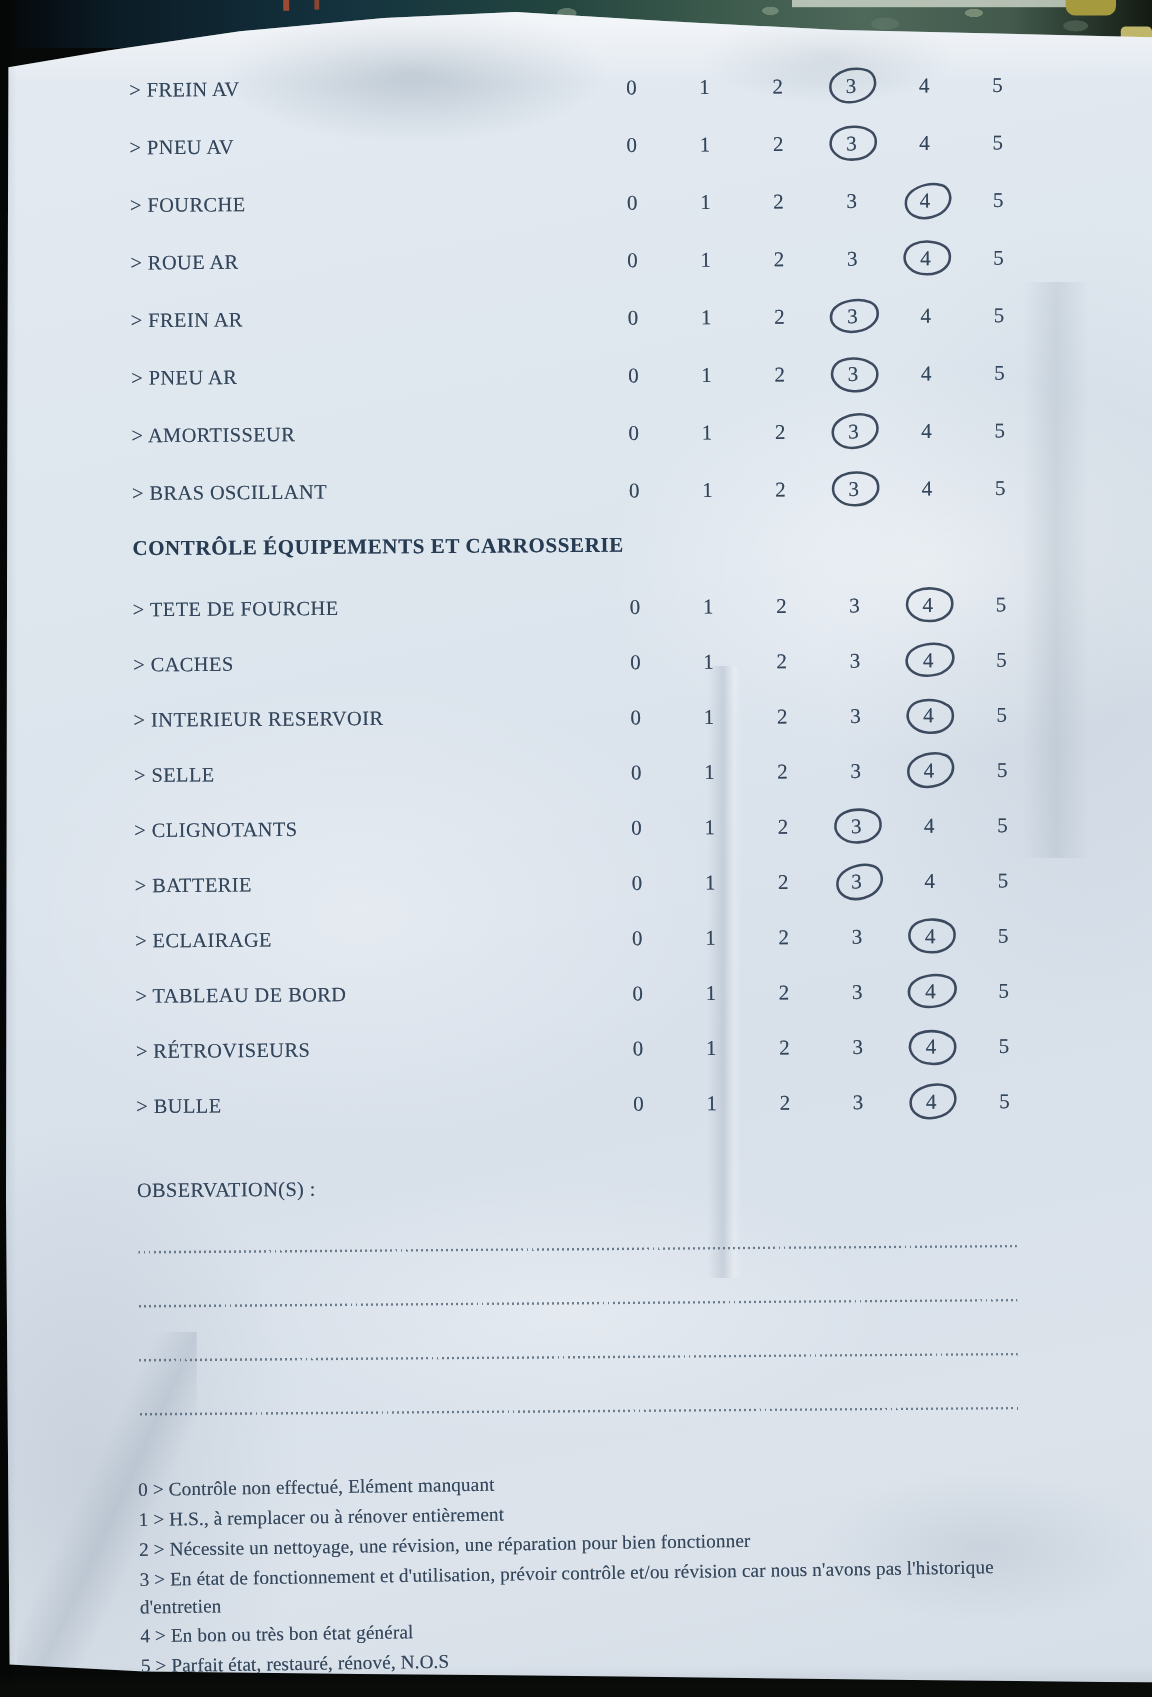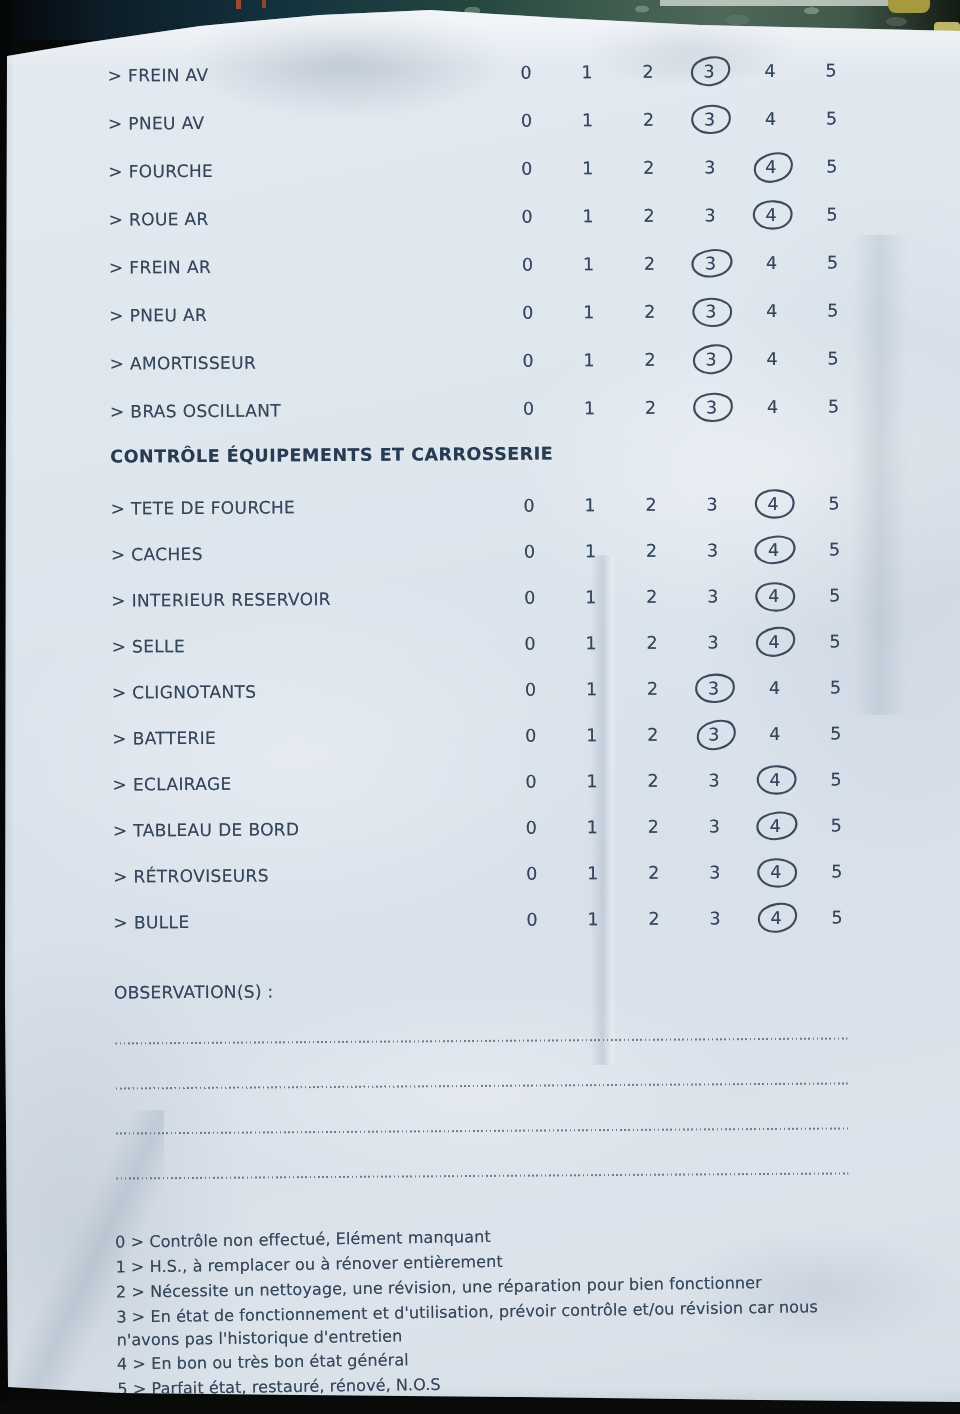--- a/index.html
+++ b/index.html
@@ -27,20 +27,21 @@
   .bg-red2{position:absolute;top:0;left:262px;width:4px;height:8px;background:#8a4533;}
   .bg-left{position:absolute;top:0;left:0;width:14px;height:1414px;background:linear-gradient(90deg,#050706 60%,transparent);}
   .bg-bottom{position:absolute;left:0;top:1396px;width:960px;height:18px;background:linear-gradient(180deg,transparent,#0a0c0a 45%);}
 
   
   .paper{
     position:absolute;inset:0;
     background:linear-gradient(168deg,#e4eaf1 0%,#dee6ee 30%,#d8e0ea 62%,#dce3eb 85%,#d5dde6 100%);
     clip-path:polygon(7px 56px,90px 42px,200px 26px,320px 15px,430px 10px,560px 18px,700px 25px,830px 28px,960px 31px,
                       960px 1402px,760px 1400px,520px 1397px,300px 1395px,120px 1393px,8px 1387px,5px 1000px,6px 400px);
+    font-family:Liberation Serif, serif;
   }
   .texture{position:absolute;inset:0;pointer-events:none;
     background:
       linear-gradient(180deg, rgba(255,255,255,.55) 0 18px, transparent 70px),
       radial-gradient(230px 85px at 345px 60px, rgba(118,137,153,.34), transparent 70%),
       radial-gradient(150px 55px at 690px 48px, rgba(126,144,157,.24), transparent 70%),
       radial-gradient(420px 250px at 770px 470px, rgba(255,255,255,.45), transparent 65%),
       radial-gradient(300px 480px at 900px 520px, rgba(146,162,178,.18), transparent 70%),
       radial-gradient(480px 300px at 300px 760px, rgba(255,255,255,.30), transparent 65%),
       radial-gradient(260px 420px at 70px 1230px, rgba(136,152,170,.22), transparent 70%),

